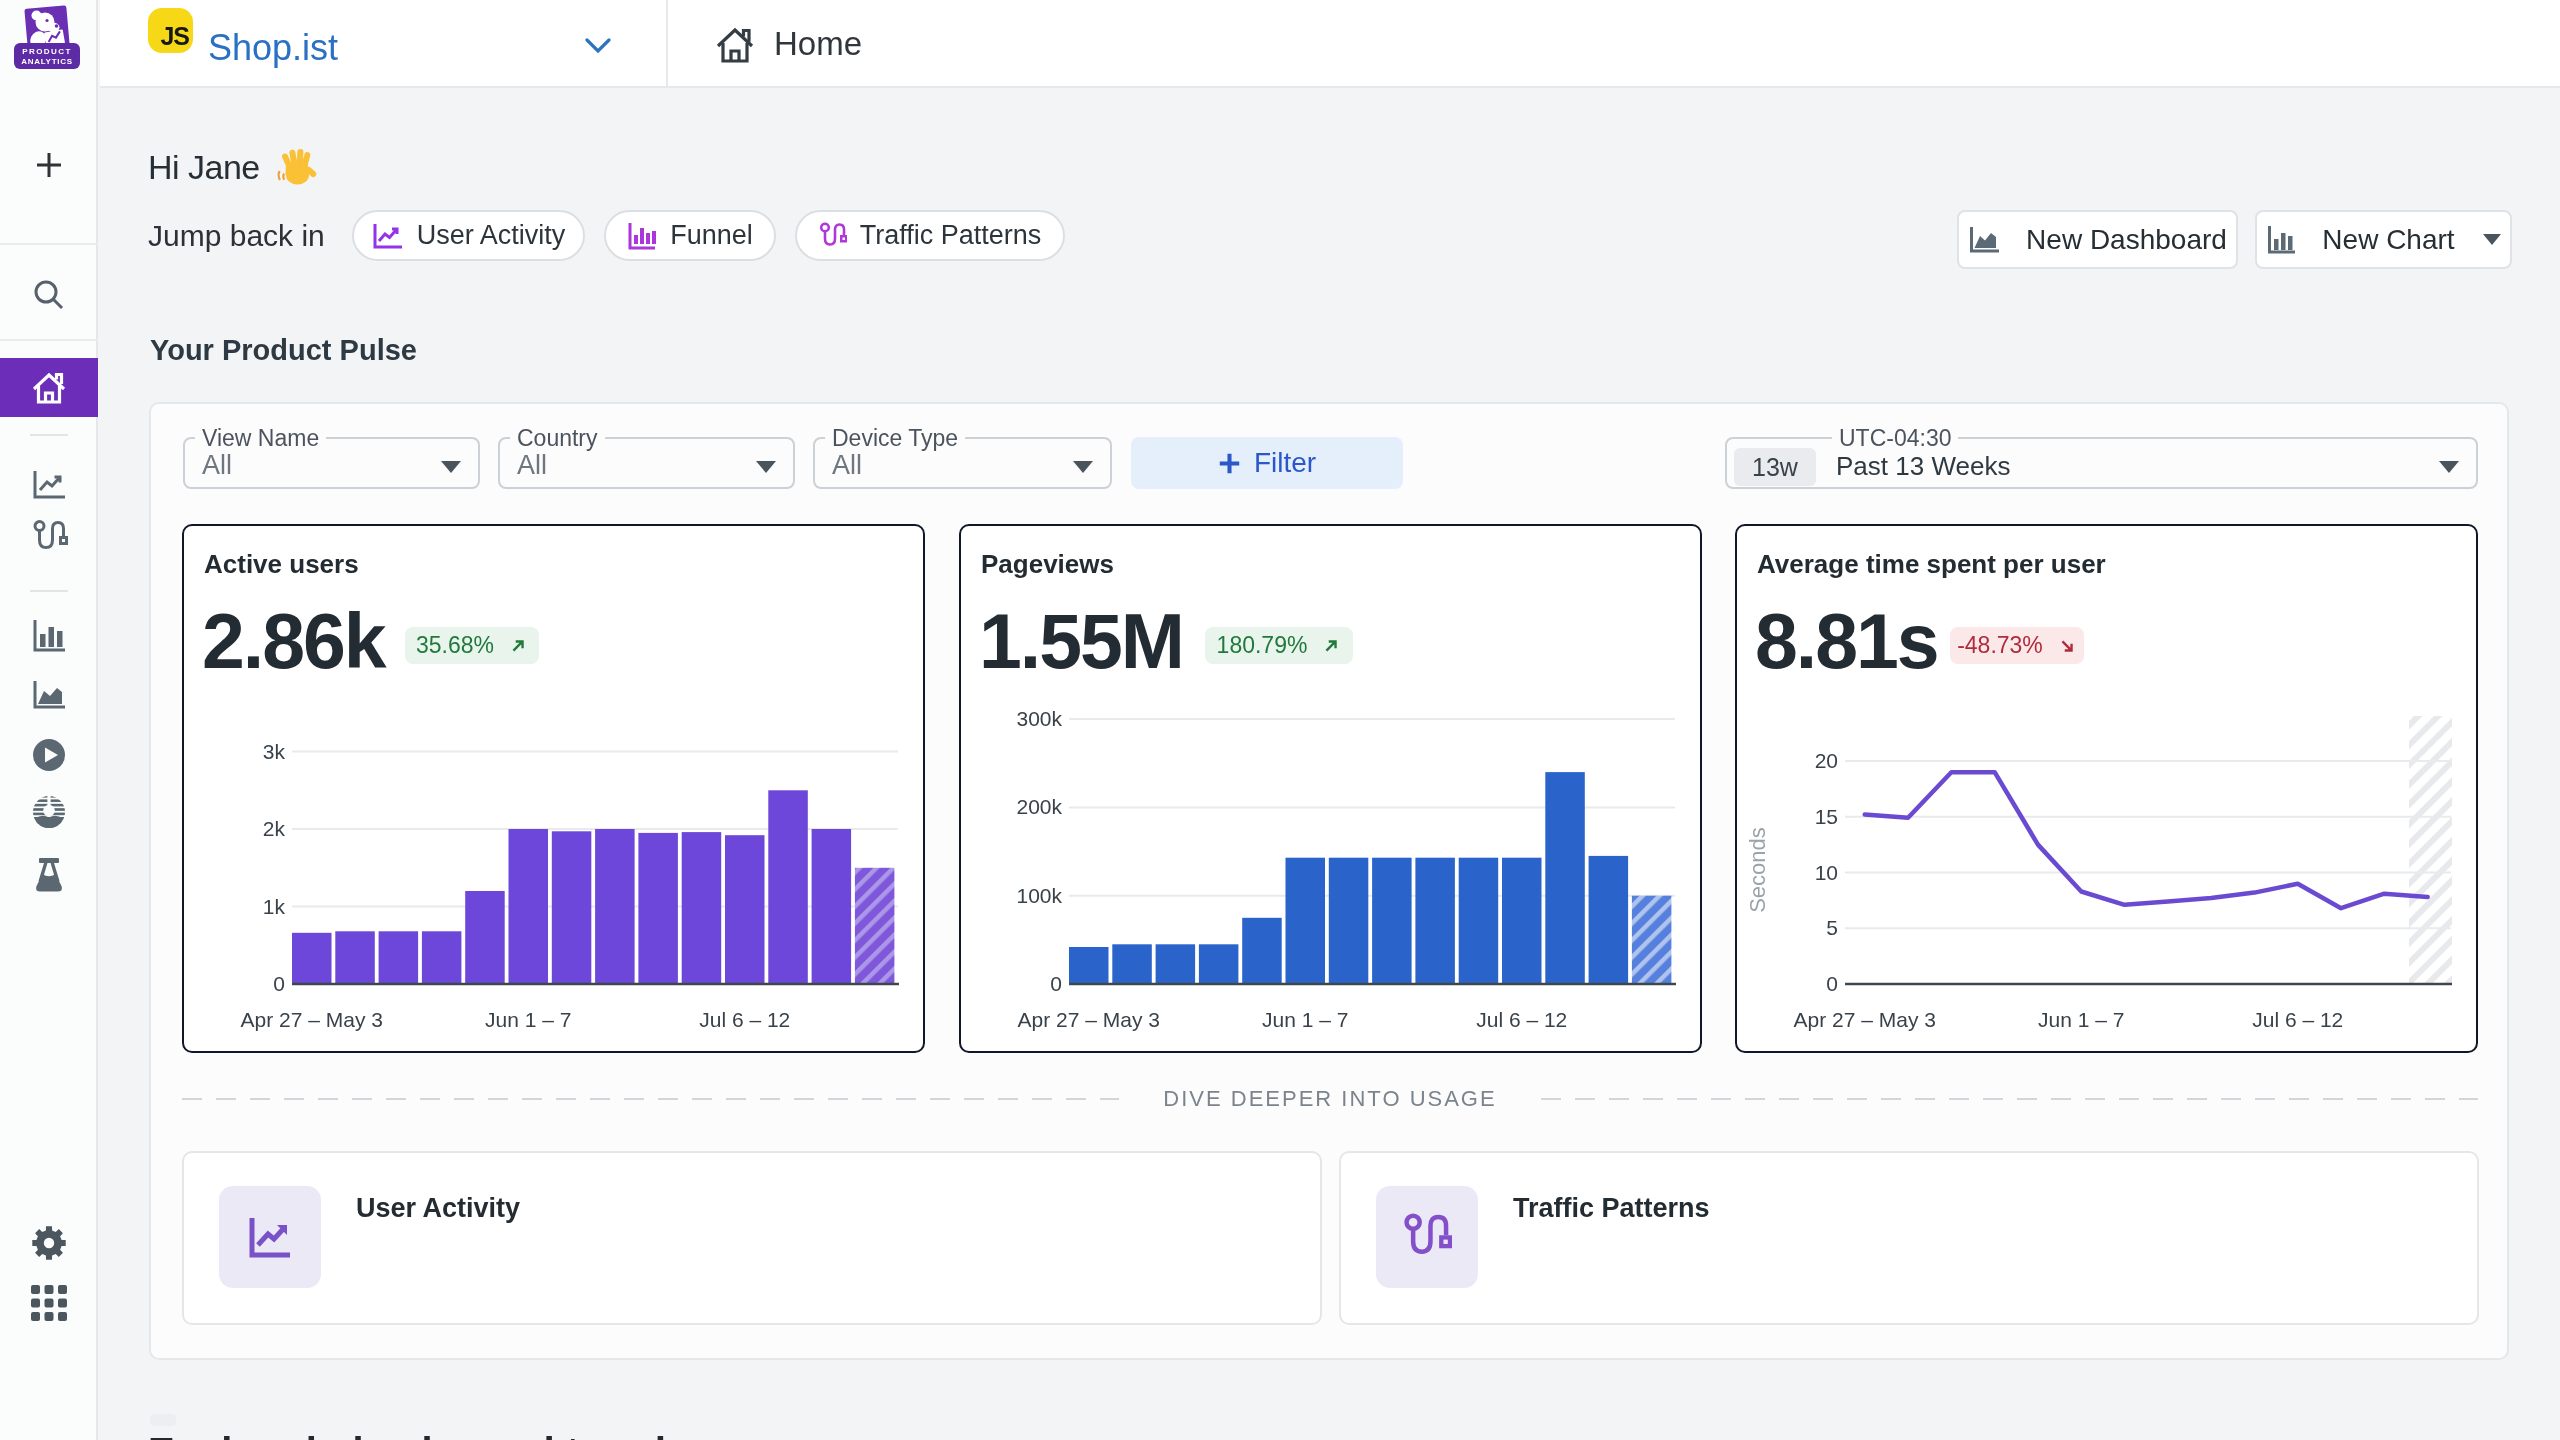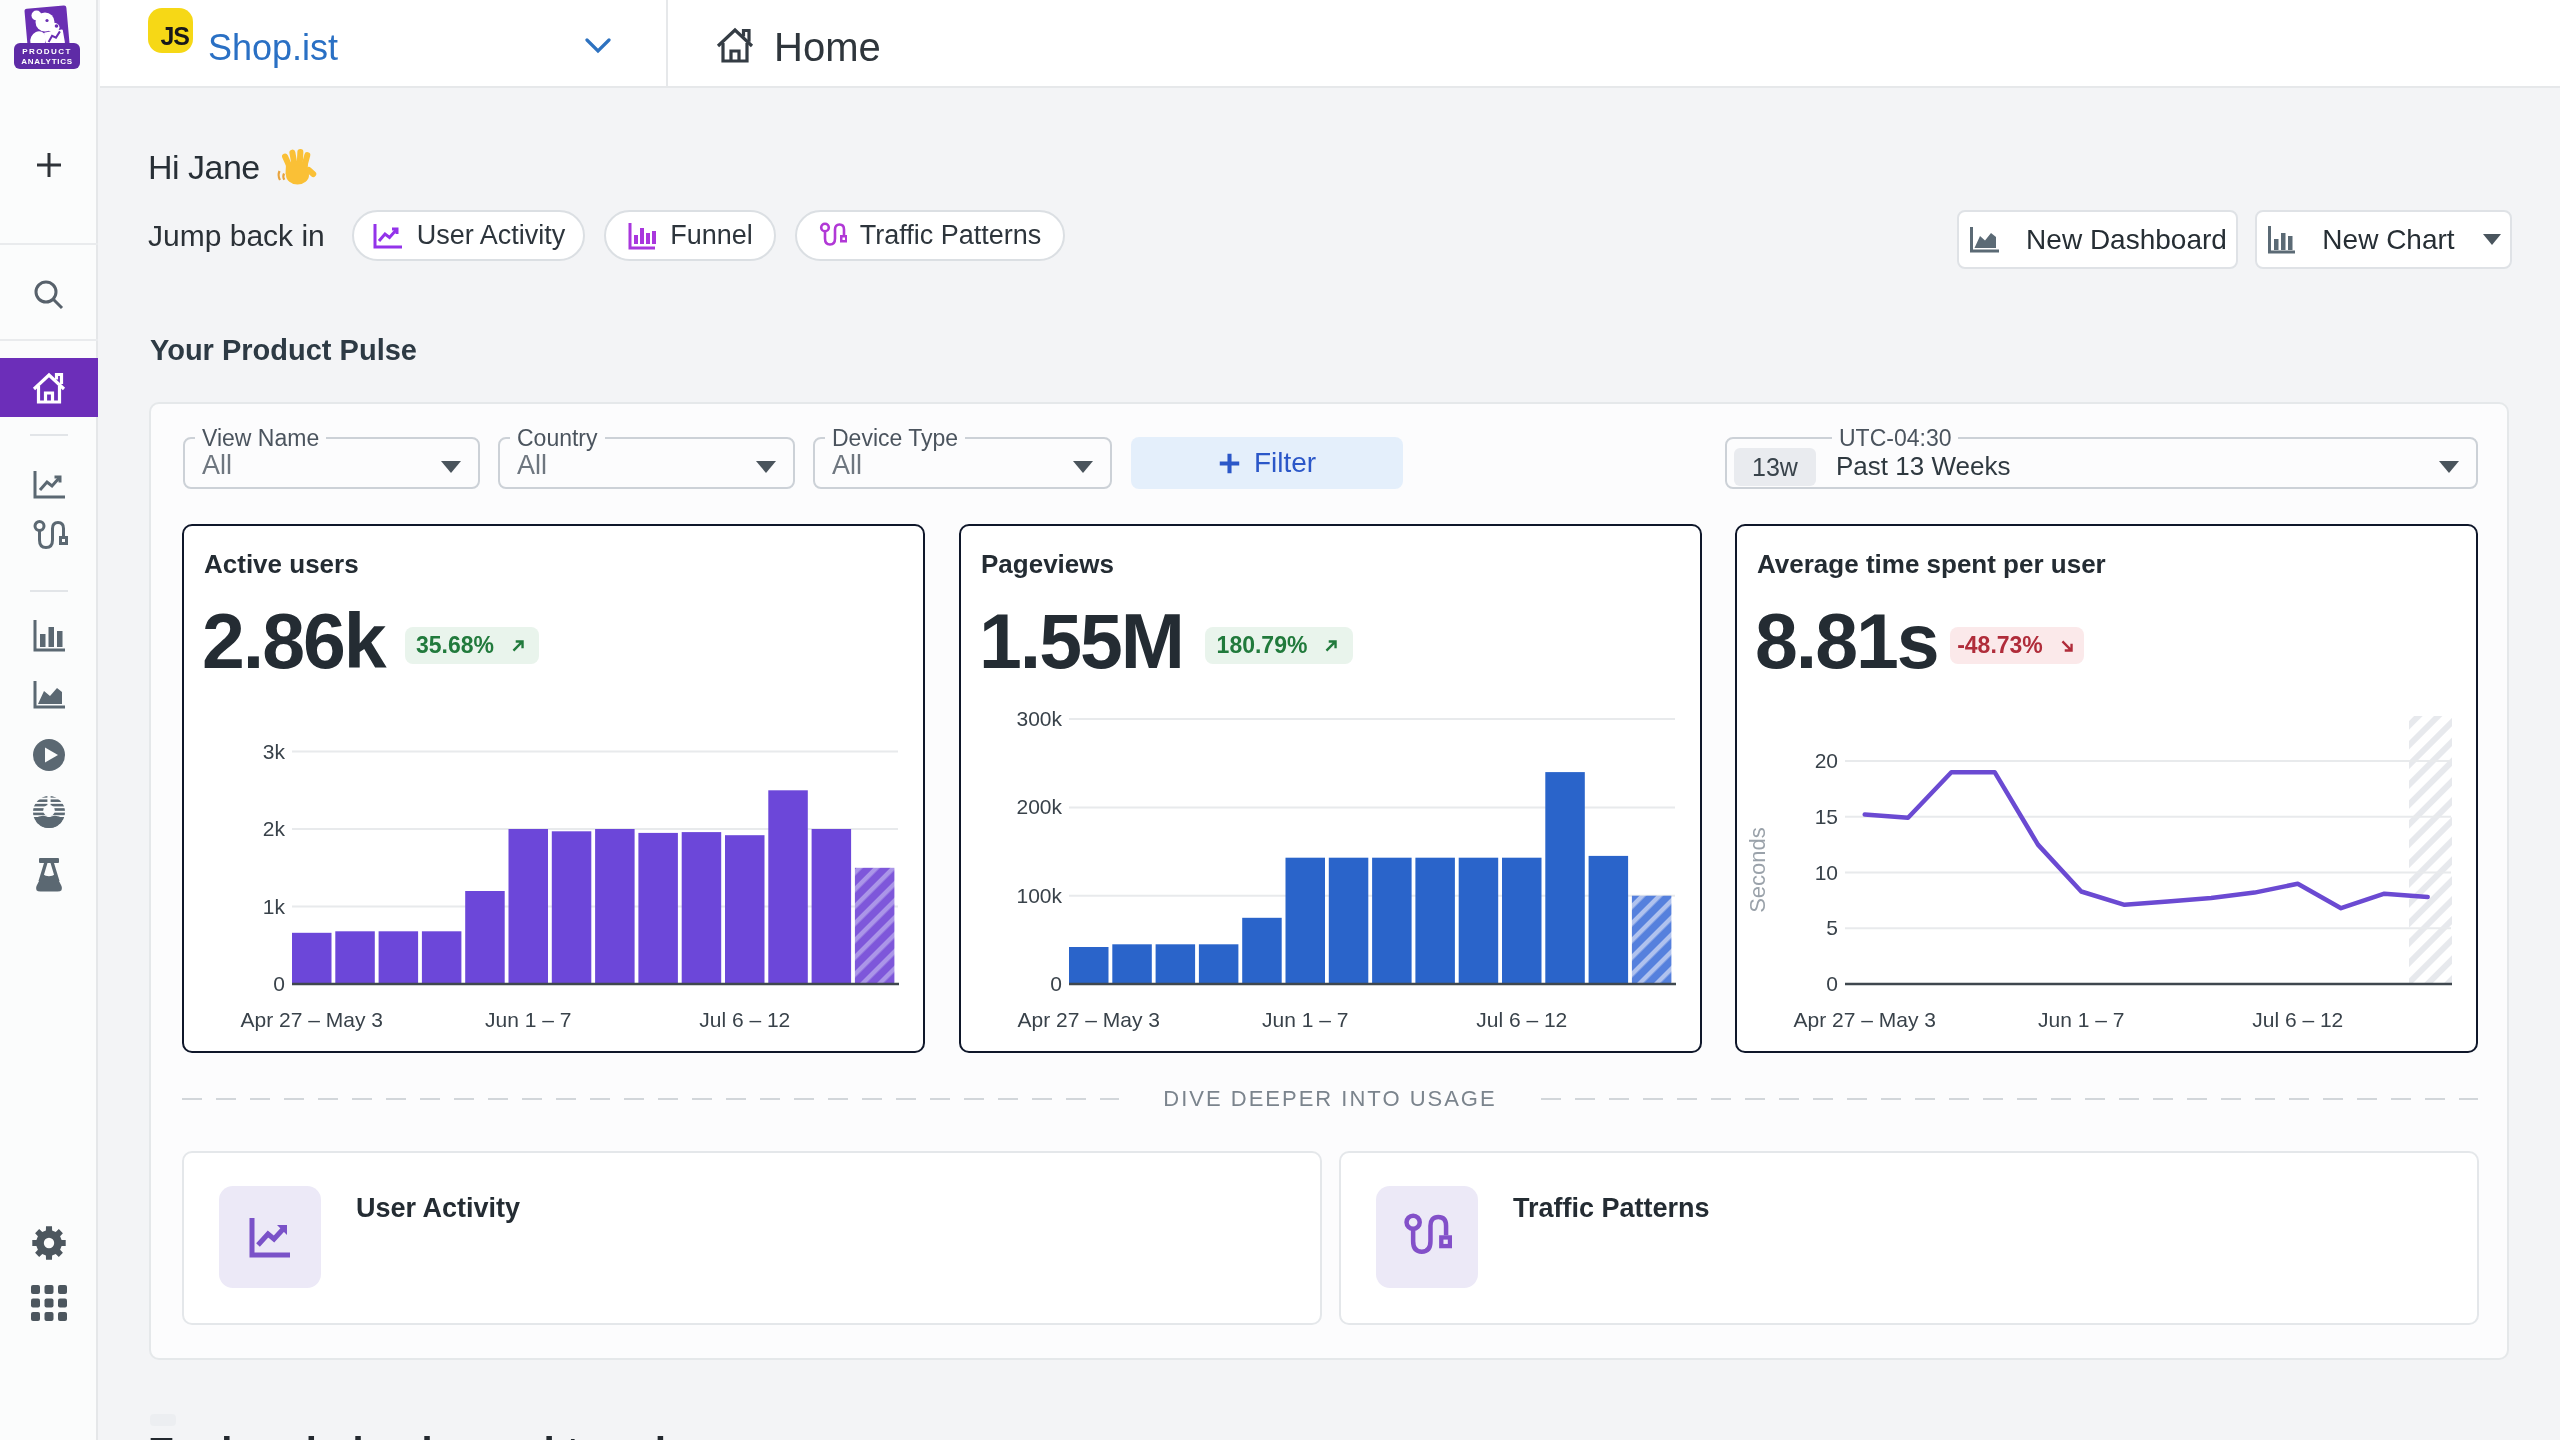--- a/index.html
+++ b/index.html
@@ -5,38 +5,38 @@
 .abs{position:absolute}
 .sidebar{position:absolute;left:0;top:0;width:98px;height:1440px;background:#fbfcfc;border-right:2px solid #e5e7e9}
 .topbar{position:absolute;left:100px;top:0;width:2460px;height:88px;background:#fff;border-bottom:2px solid #e6e8ea}
 .sdiv{position:absolute;left:0;width:98px;height:2px;background:#e9ebed}
 .sdivs{position:absolute;left:30px;width:38px;height:2px;background:#e2e5e8}
 .homeblk{position:absolute;left:0;top:358px;width:98px;height:59px;background:#6c2eb9}
 .jsbadge{position:absolute;left:148px;top:8px;width:45px;height:45px;background:#f6d816;border-radius:14px}
 .jsbadge span{position:absolute;right:4px;bottom:2px;font-size:25px;font-weight:bold;color:#17181a;letter-spacing:-1px}
 .shopist{position:absolute;left:208px;top:27px;font-size:36px;color:#2a70c4}
 .tdiv{position:absolute;left:666px;top:0;width:2px;height:88px;background:#e6e8ea}
-.hometx{position:absolute;left:774px;top:25px;font-size:40px;color:#2f363c}
+.hometx{position:absolute;left:774px;top:25px;font-size:33px;color:#2f363c}
 .h1{position:absolute;left:148px;top:148px;font-size:34px;font-weight:normal;color:#272f36;letter-spacing:-0.5px}
 .jumptx{position:absolute;left:148px;top:219px;font-size:30px;color:#2b3137}
 .pill{position:absolute;top:210px;height:51px;border:2px solid #dbdfe3;border-radius:26px;background:#fff;display:flex;align-items:center;justify-content:center;gap:13px;font-size:27px;color:#2d353c}
 .btn{position:absolute;top:210px;height:59px;border:2px solid #dfe2e6;border-radius:8px;background:#fff;display:flex;align-items:center;justify-content:center;gap:26px;font-size:28px;color:#262e34}
 .h2{position:absolute;left:150px;top:334px;font-size:29px;font-weight:bold;color:#2d3a44}
 .bigcard{position:absolute;left:149px;top:402px;width:2360px;height:958px;background:#fcfcfd;border:2px solid #e5e8ea;border-radius:10px}
 .fsel{position:absolute;top:437px;height:52px;border:2px solid #ccd1d7;border-radius:8px;background:#fcfcfd}
 .flab{position:absolute;top:-13px;left:10px;padding:0 7px;background:#fcfcfd;font-size:23px;color:#4b545e;line-height:25px}
 .fval{position:absolute;left:17px;top:11px;font-size:27px;color:#6e767f}
 .car{position:absolute;right:17px;top:22px;width:0;height:0;border-left:10px solid transparent;border-right:10px solid transparent;border-top:12px solid #4a545c}
 .filterbtn{position:absolute;left:1131px;top:437px;width:272px;height:52px;background:#e4effb;border-radius:8px;display:flex;align-items:center;justify-content:center;gap:13px;font-size:28px;color:#2b57c8}
 .chip13{position:absolute;left:1734px;top:448px;width:82px;height:38px;background:#e9ebef;border-radius:6px;font-size:25px;color:#39434b;display:flex;align-items:center;justify-content:center}
 .pastw{position:absolute;left:1836px;top:451px;font-size:26px;color:#2f3940}
 .ccard{position:absolute;top:524px;width:743px;height:529px;background:#fff;border:2px solid #0f172a;border-radius:10px}
 .ctitle{position:absolute;top:23px;left:20px;font-size:26px;font-weight:bold;color:#242c33}
 .cnum{position:absolute;top:71px;left:18px;font-size:77px;font-weight:bold;color:#242c33;letter-spacing:-2px}
-.cpill{position:absolute;top:101px;height:37px;border-radius:8px;display:flex;align-items:center;justify-content:center;gap:14px;font-size:23px;font-weight:bold}
+.cpill{position:absolute;top:101px;height:37px;border-radius:8px;display:flex;align-items:center;justify-content:center;gap:14px;font-size:23px;font-weight:normal}
 .gr{background:#e9f4ec;color:#217a3c}
 .rd{background:#fbe9ea;color:#b02c3a}
 .divider{position:absolute;left:182px;top:1087px;width:2296px;height:24px;display:flex;align-items:center}
 .dash{flex:1;height:2px;background:repeating-linear-gradient(90deg,#d2d6da 0 20px,transparent 20px 34px)}
 .divtx{font-size:22px;font-weight:normal;color:#7b848d;letter-spacing:2px;margin:0 44px}
 .pcard{position:absolute;top:1151px;width:1140px;height:174px;background:#fff;border:2px solid #e4e7ea;border-radius:10px}
 .tile{position:absolute;top:33px;left:35px;width:102px;height:102px;background:#ece9f7;border-radius:14px;display:flex;align-items:center;justify-content:center}
 .ptitle{position:absolute;left:172px;top:40px;font-size:27px;font-weight:bold;color:#242c33}
 .pdesc{position:absolute;left:172px;top:86px;font-size:25px;color:#3f4952;line-height:33px;letter-spacing:0.2px}
 .botsliver{position:absolute;left:148px;top:1430px;font-size:40px;font-weight:bold;color:#23292f}

